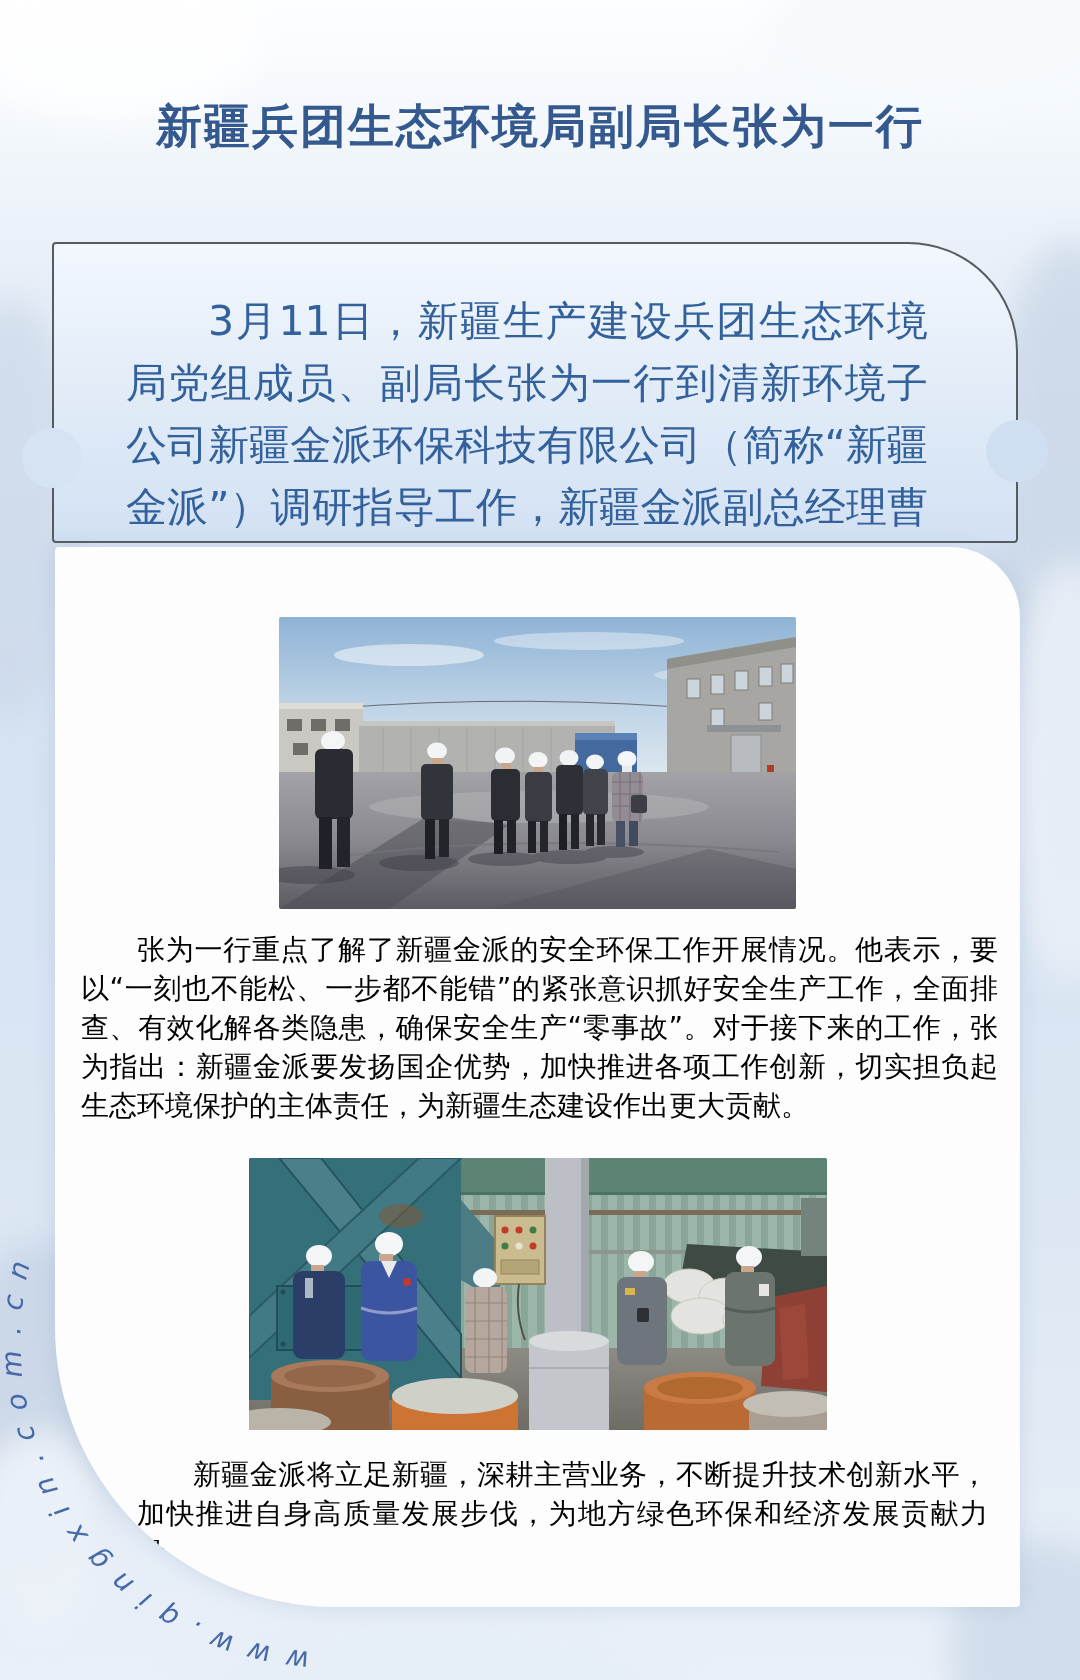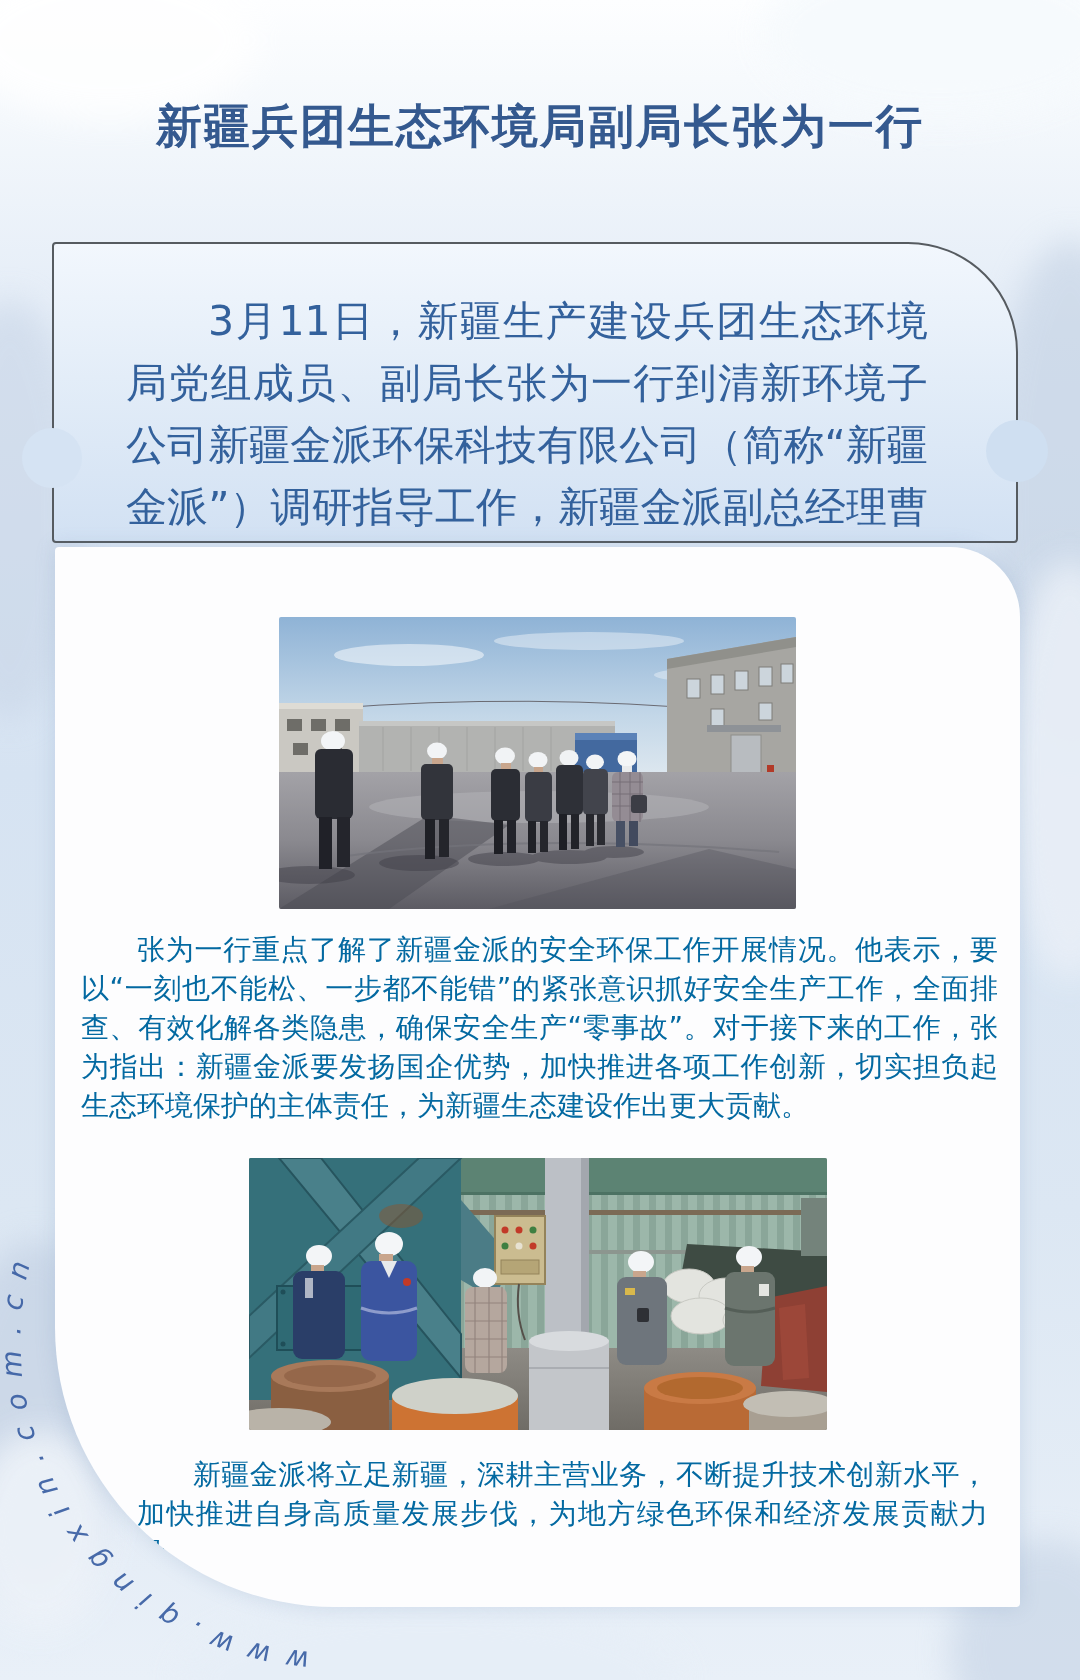--- a/index.html
+++ b/index.html
@@ -46,21 +46,21 @@
     background:#fdfdfe;
     border-radius:4px 70px 4px 280px;
     box-shadow:0 0 20px rgba(110,140,180,.22);
     overflow:hidden;
   }
   .photo{display:block;margin:0 auto;border-radius:2px;overflow:hidden;}
   .photo svg{display:block;}
   .photo-1{width:517px;height:292px;margin-top:70px;}
   .photo-2{width:578px;height:272px;margin-top:33px;}
   .body-par{
-    margin:0;font-size:28px;line-height:39px;color:#0369a1;
+    margin:0;font-size:28px;line-height:39px;color:#000000;
     text-align:justify;text-indent:2em;
   }
   .par-1{padding:21px 22px 0 26px;}
   .par-2{padding:25px 32px 0 82px;}
 
   .watermark-svg{position:absolute;left:0;top:0;width:1080px;height:1680px;z-index:4;pointer-events:none;}
   .watermark-svg text{
     font-family:"DejaVu Sans","Liberation Sans",sans-serif;
     font-style:italic;font-size:28px;letter-spacing:15px;
     fill:#3a5fa3;opacity:.92;

